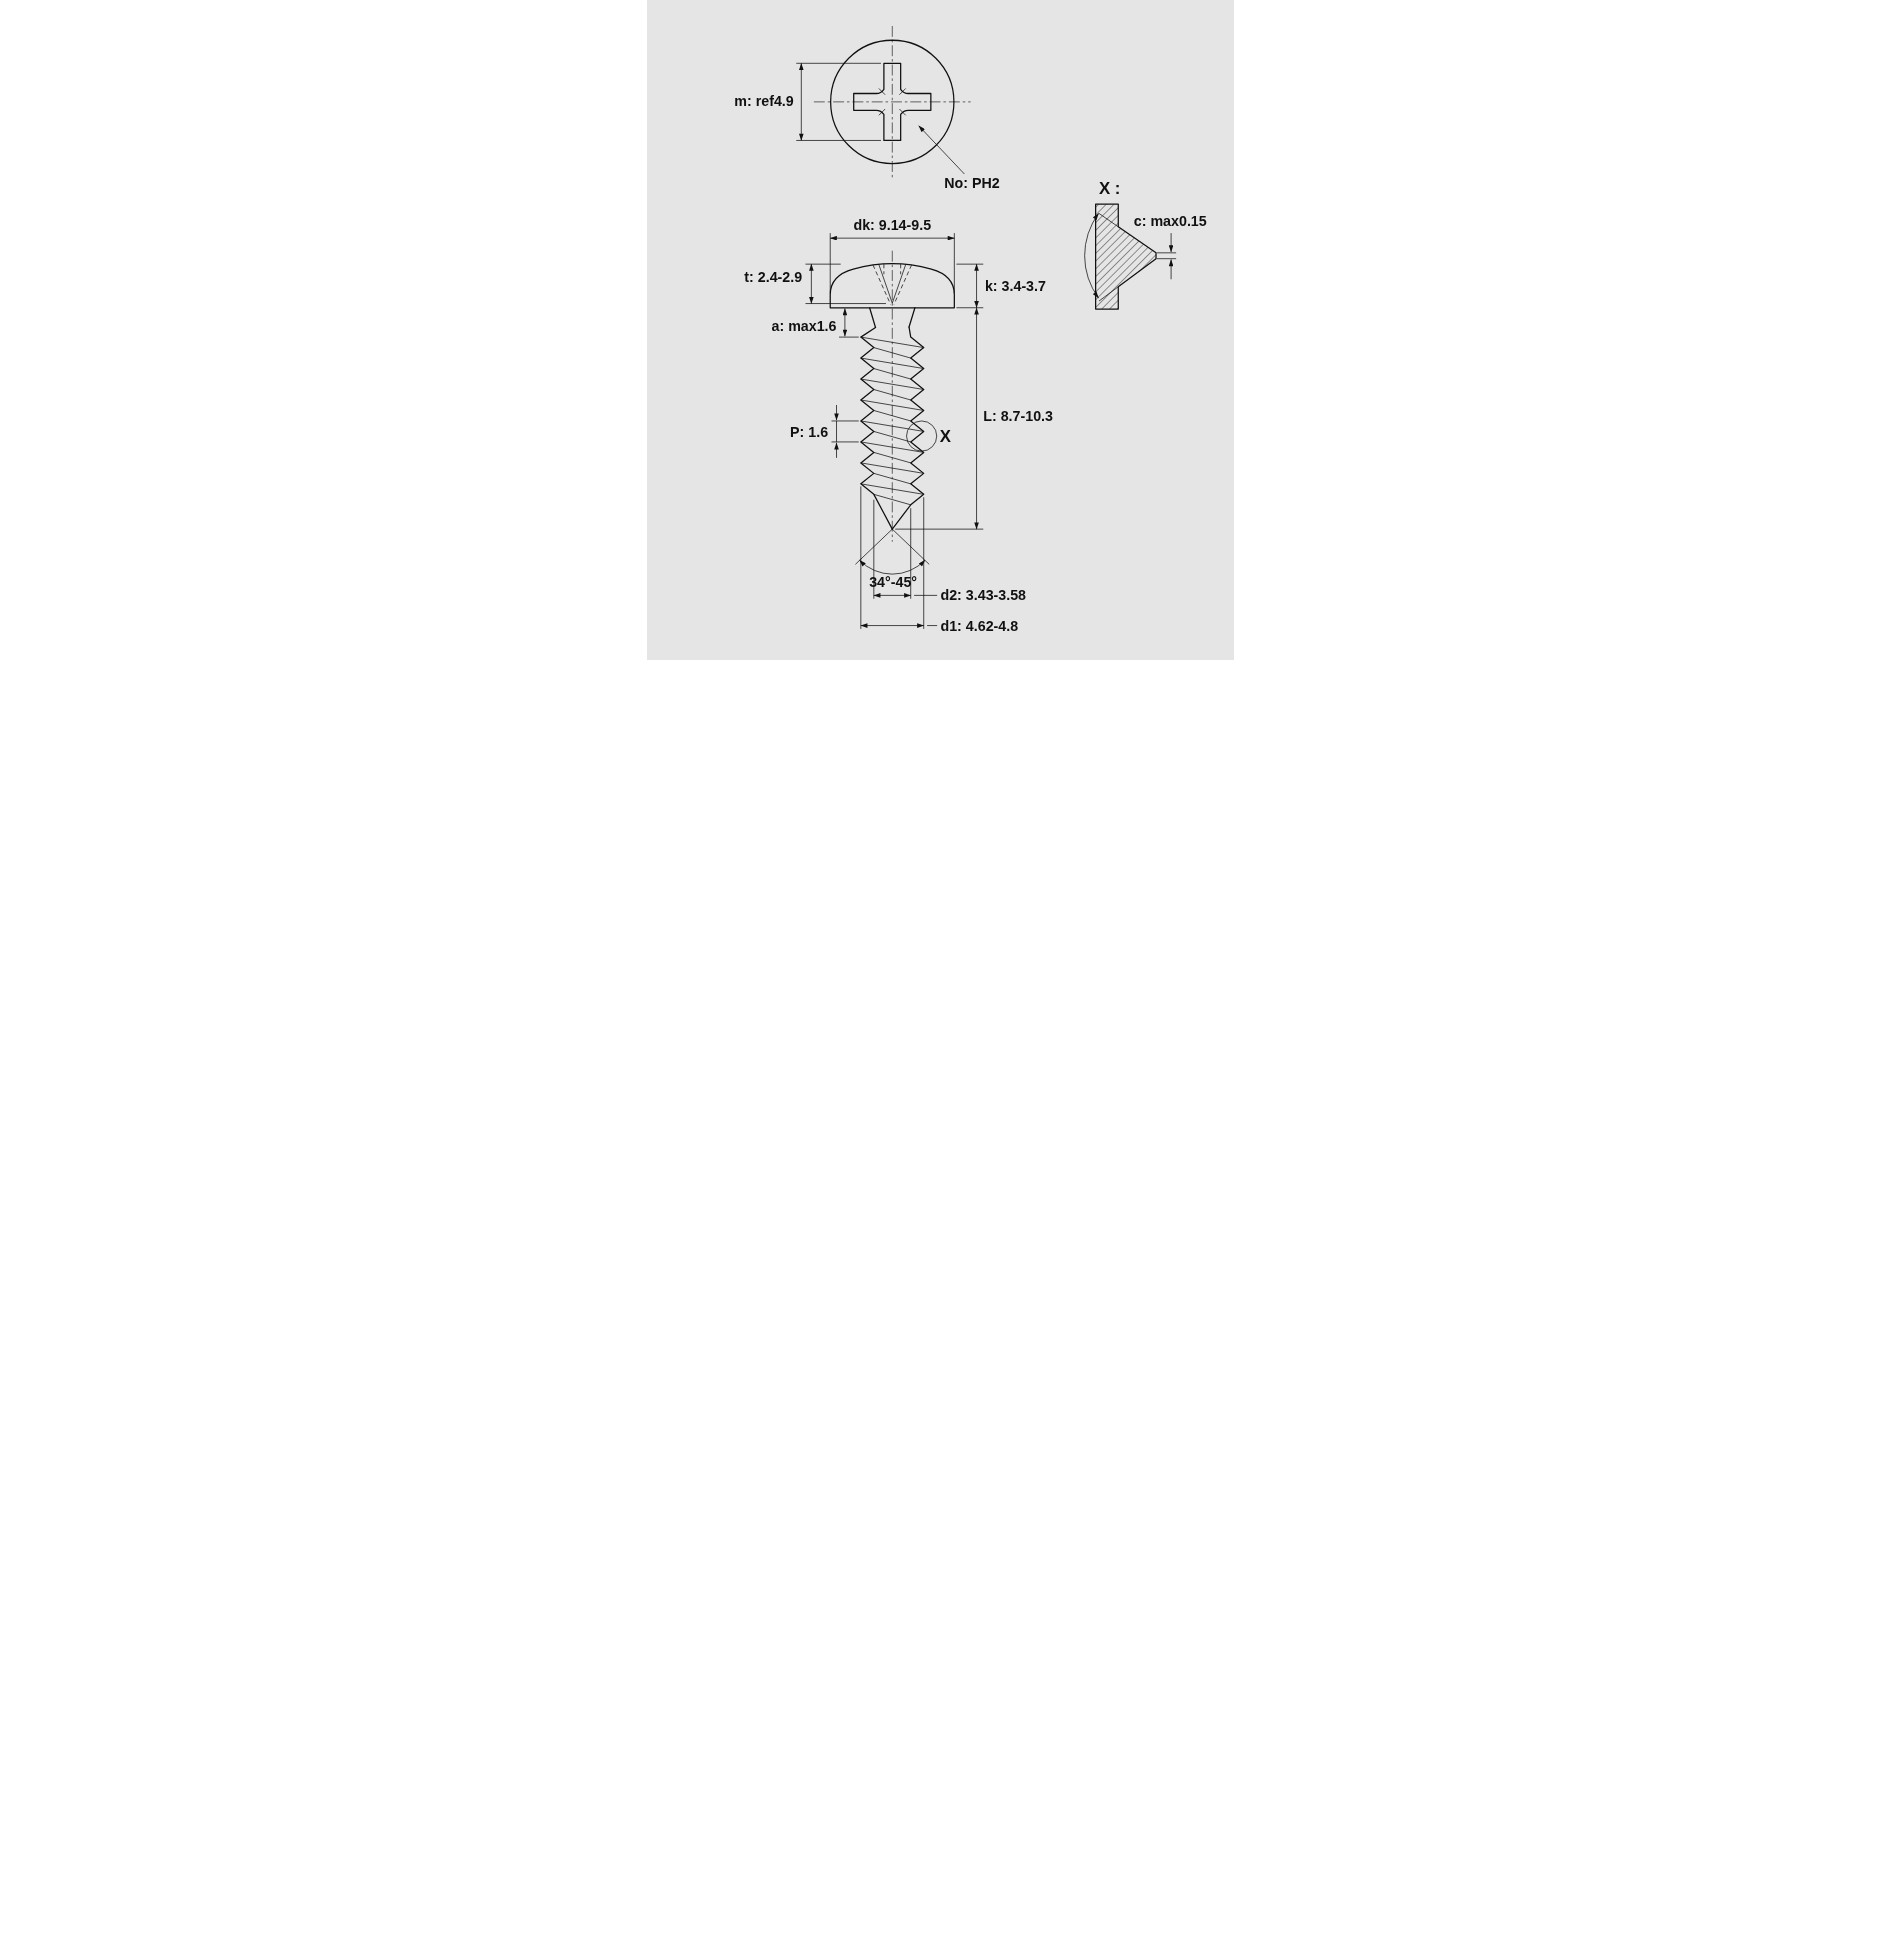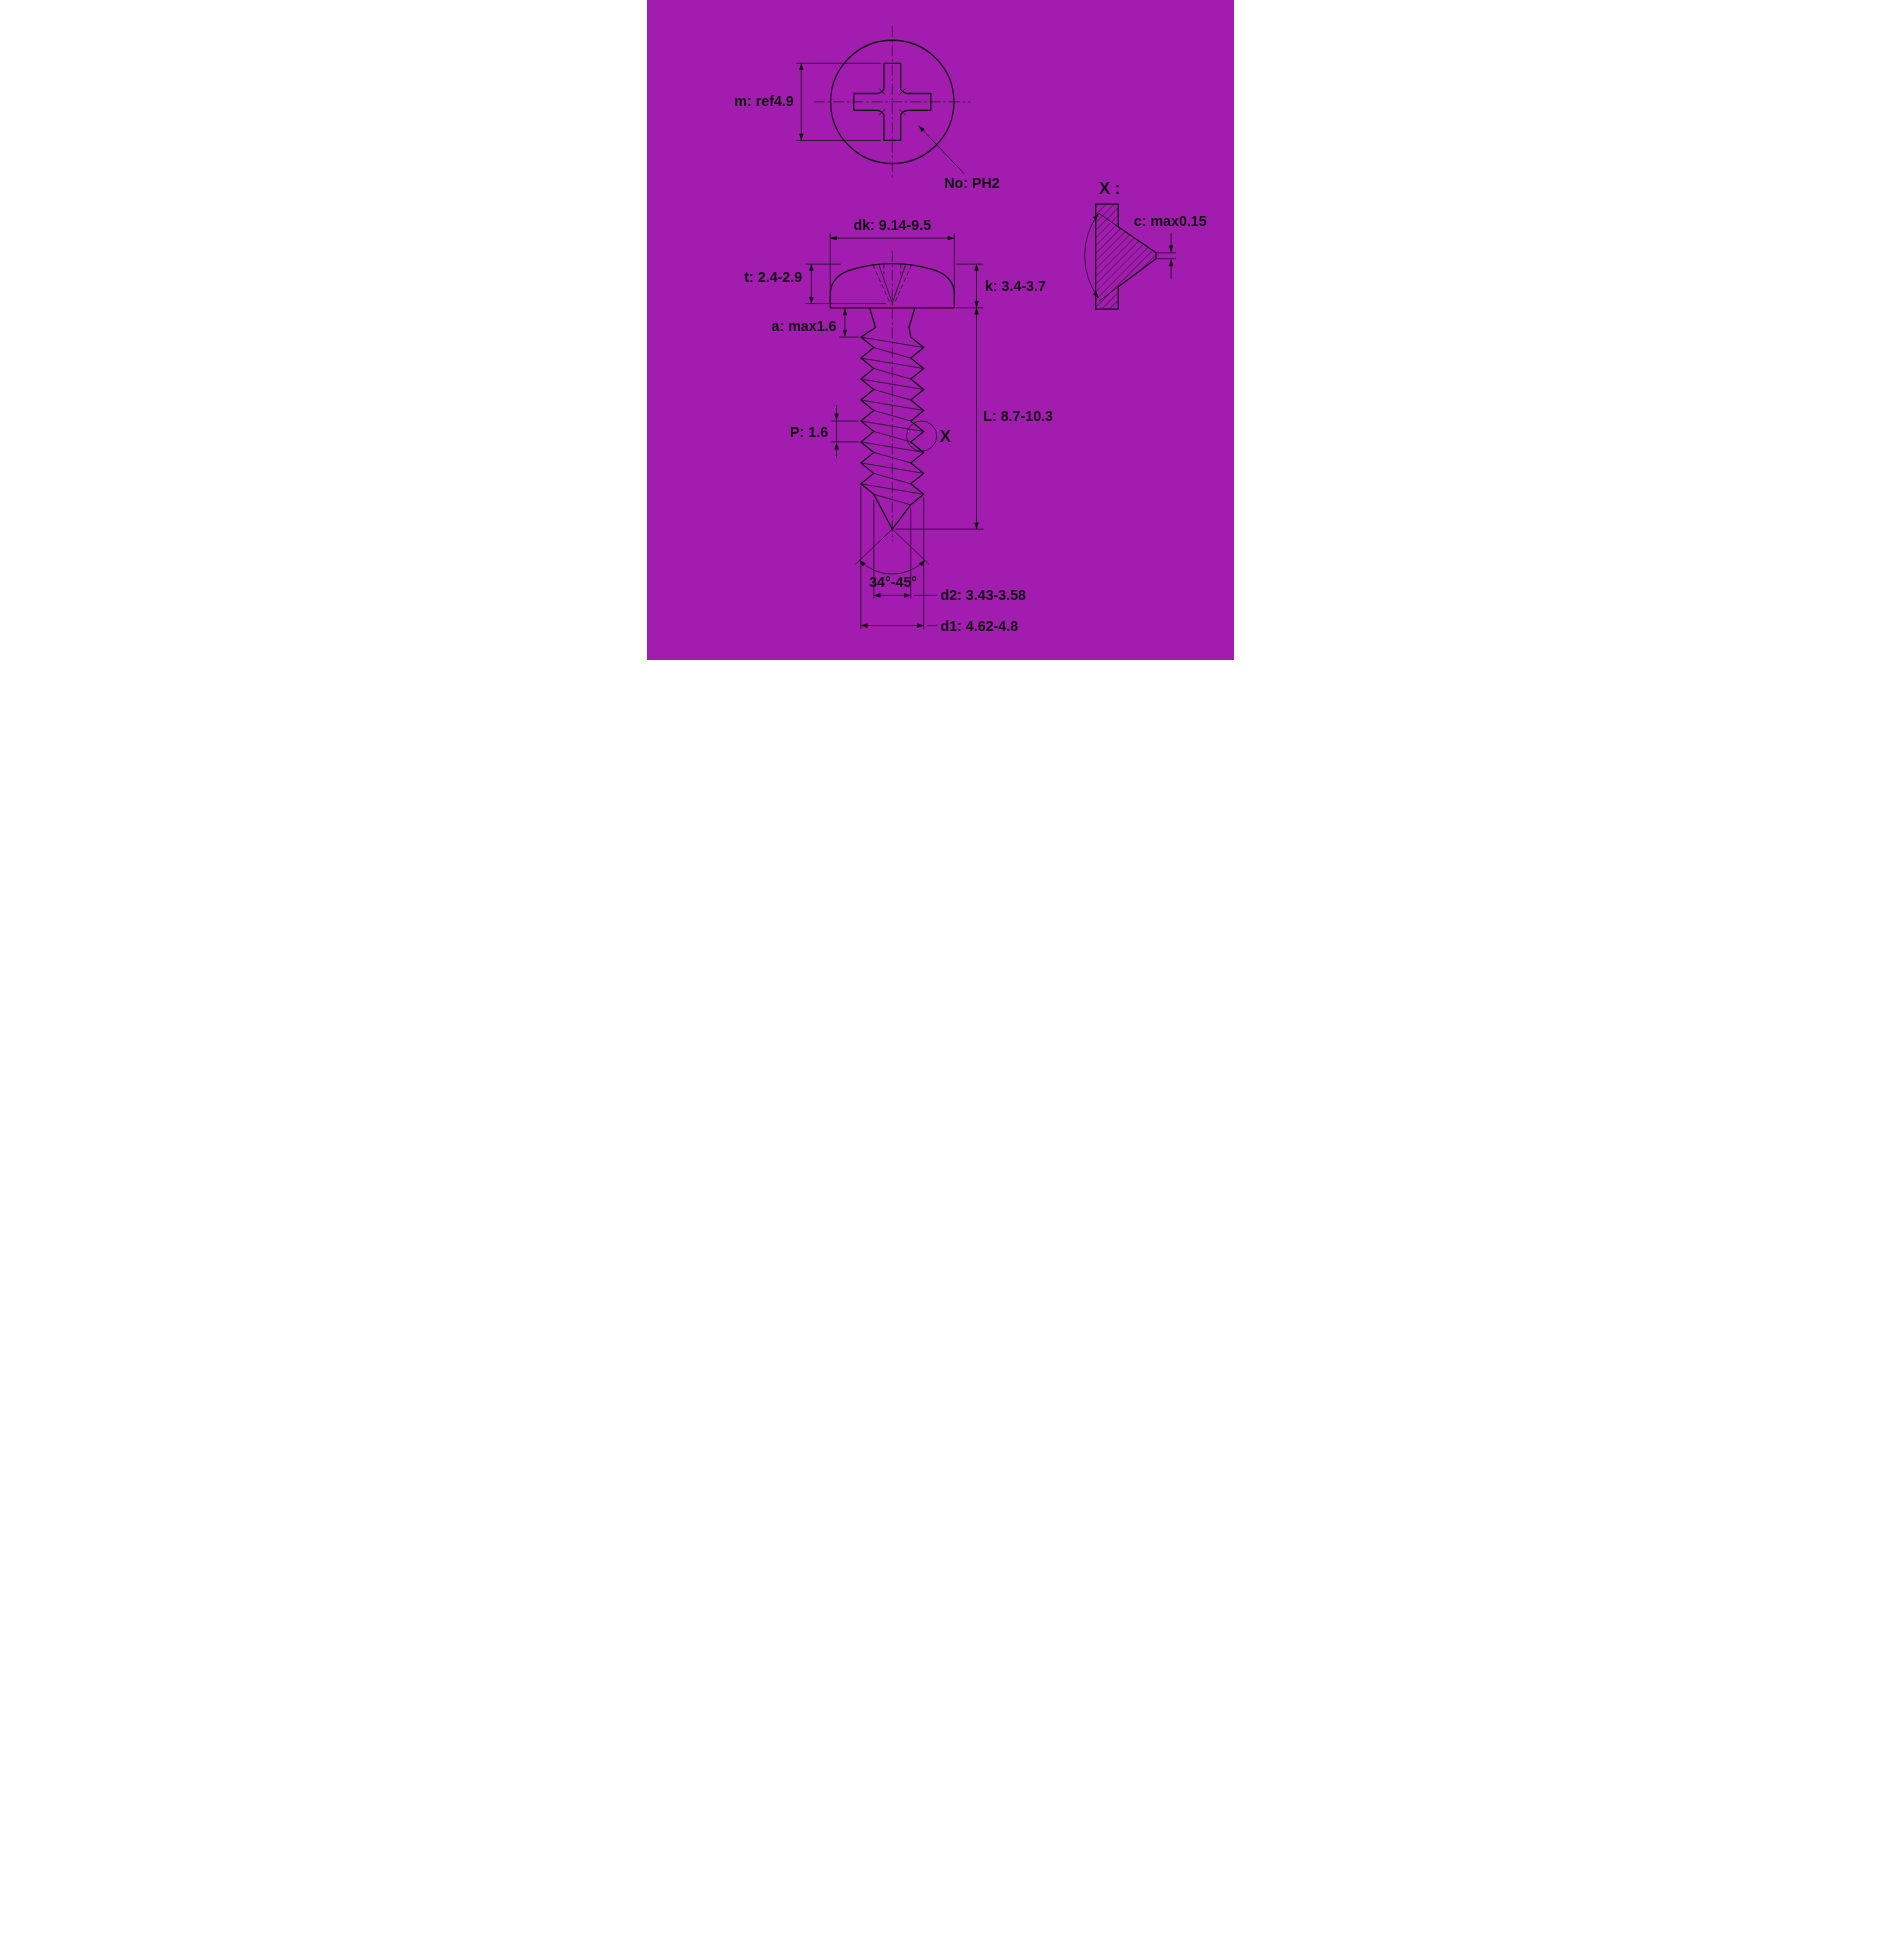--- a/index.html
+++ b/index.html
@@ -4,21 +4,21 @@
 <style>
   html, body {
     margin: 0;
     padding: 0;
     background: #ffffff;
   }
   .sheet {
     width: 100%;
     max-width: 587px;
     margin: 0 auto;
-    background: #a21caf;
+    background: #e5e5e5;
   }
   svg { display: block; width: 100%; height: auto; }
   svg text {
     font-family: "Liberation Sans", sans-serif;
     font-weight: 700;
     font-size: 34px;
     fill: #111111;
   }
   svg text.big { font-size: 40px; }
   .outline { fill: none; stroke: #111111; stroke-width: 3; stroke-linejoin: round; stroke-linecap: round; }

